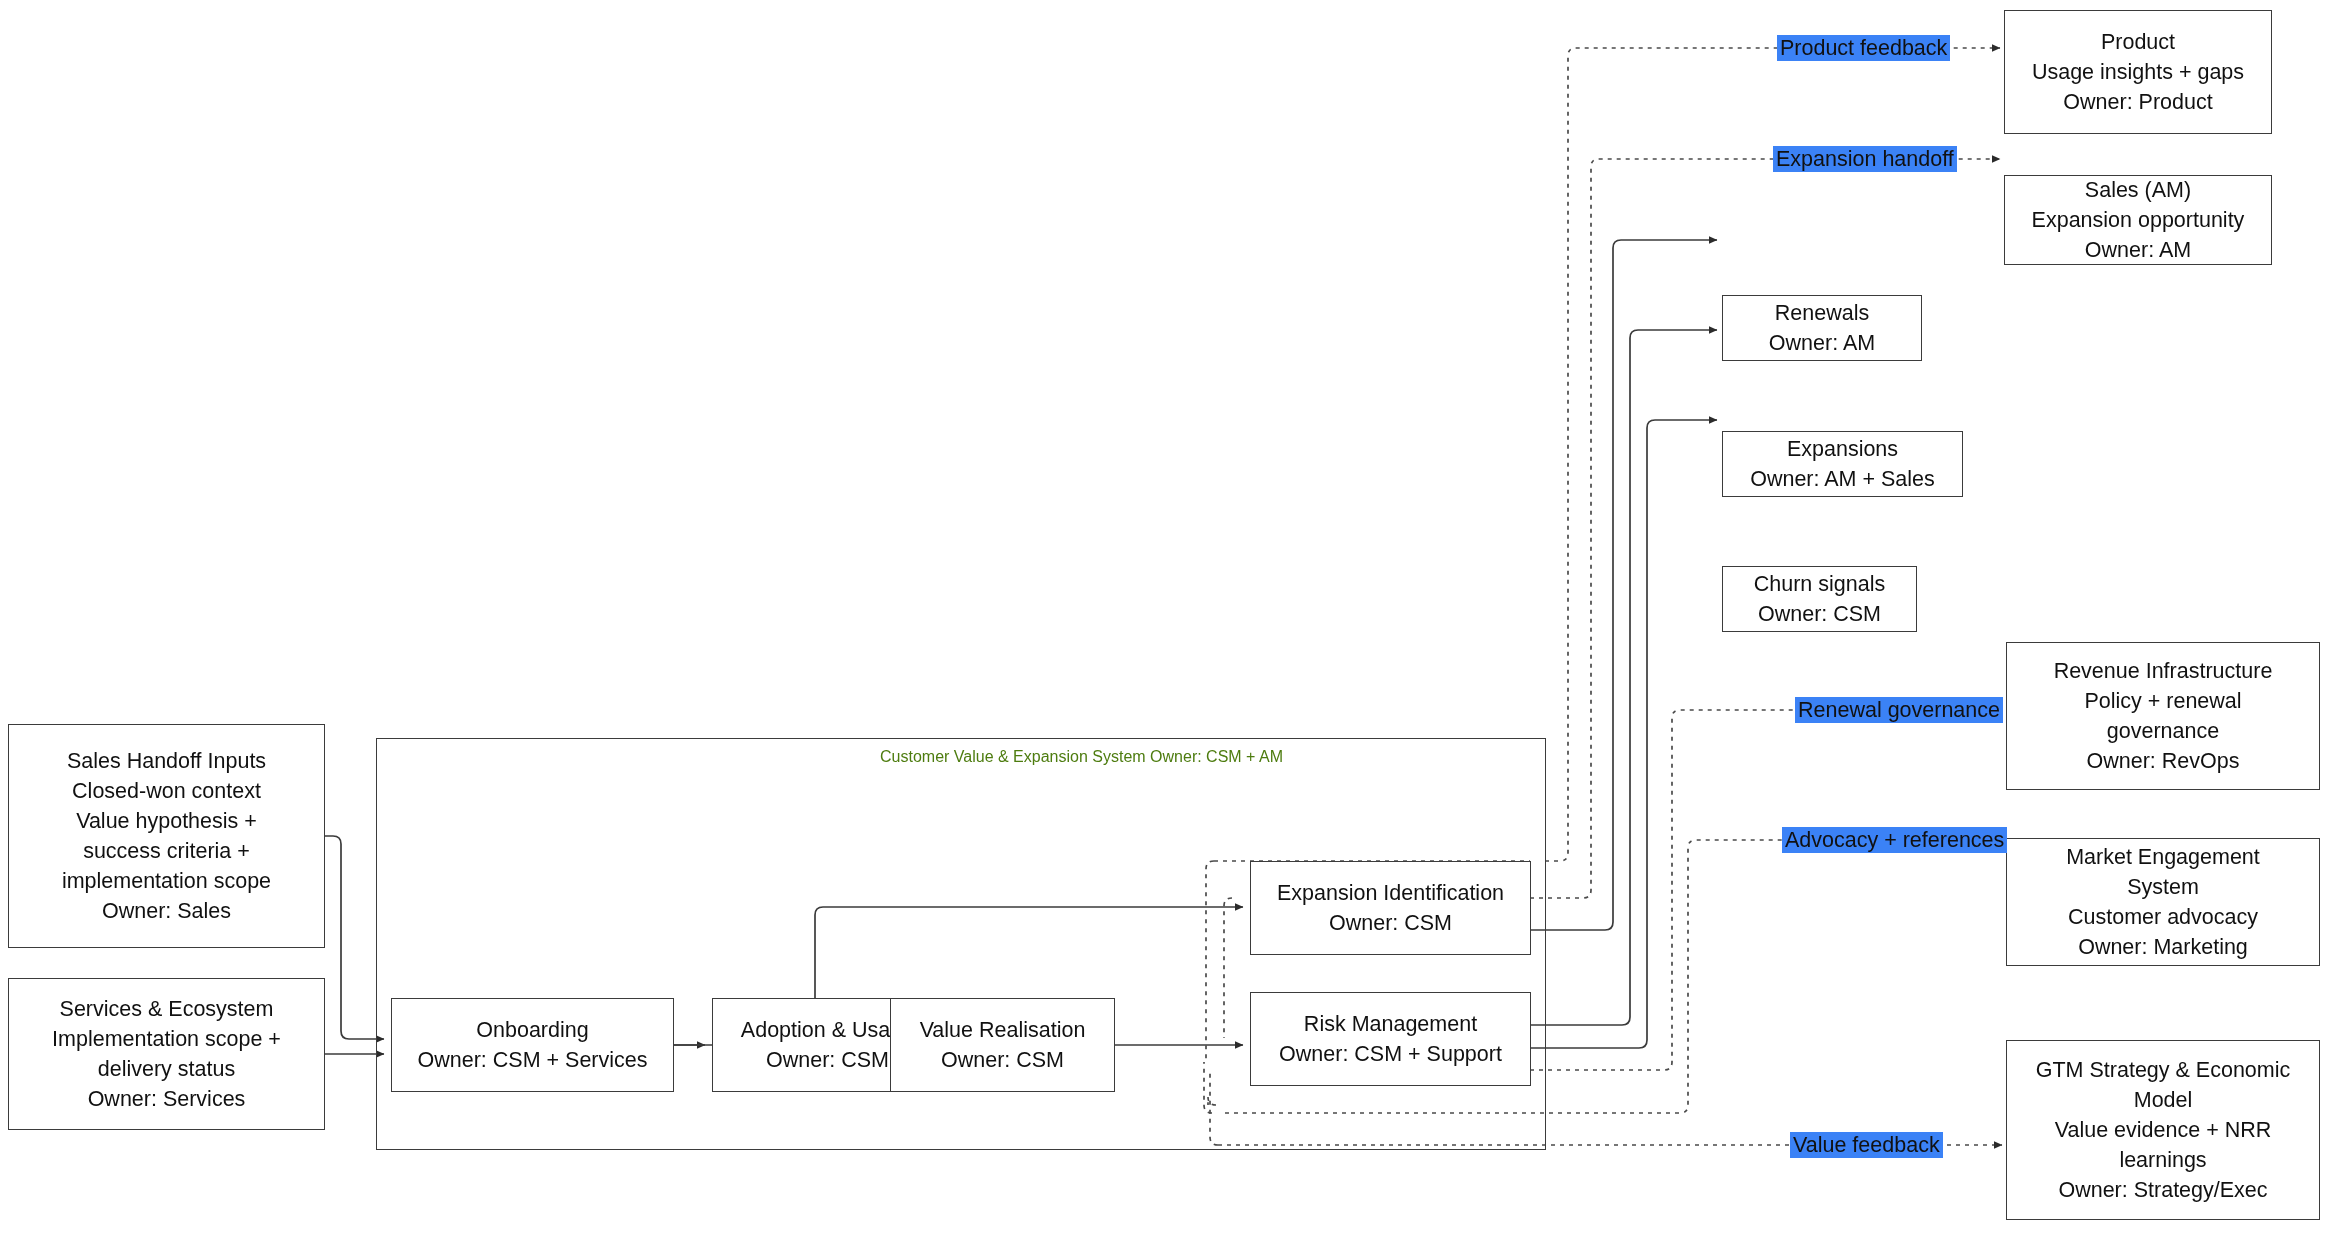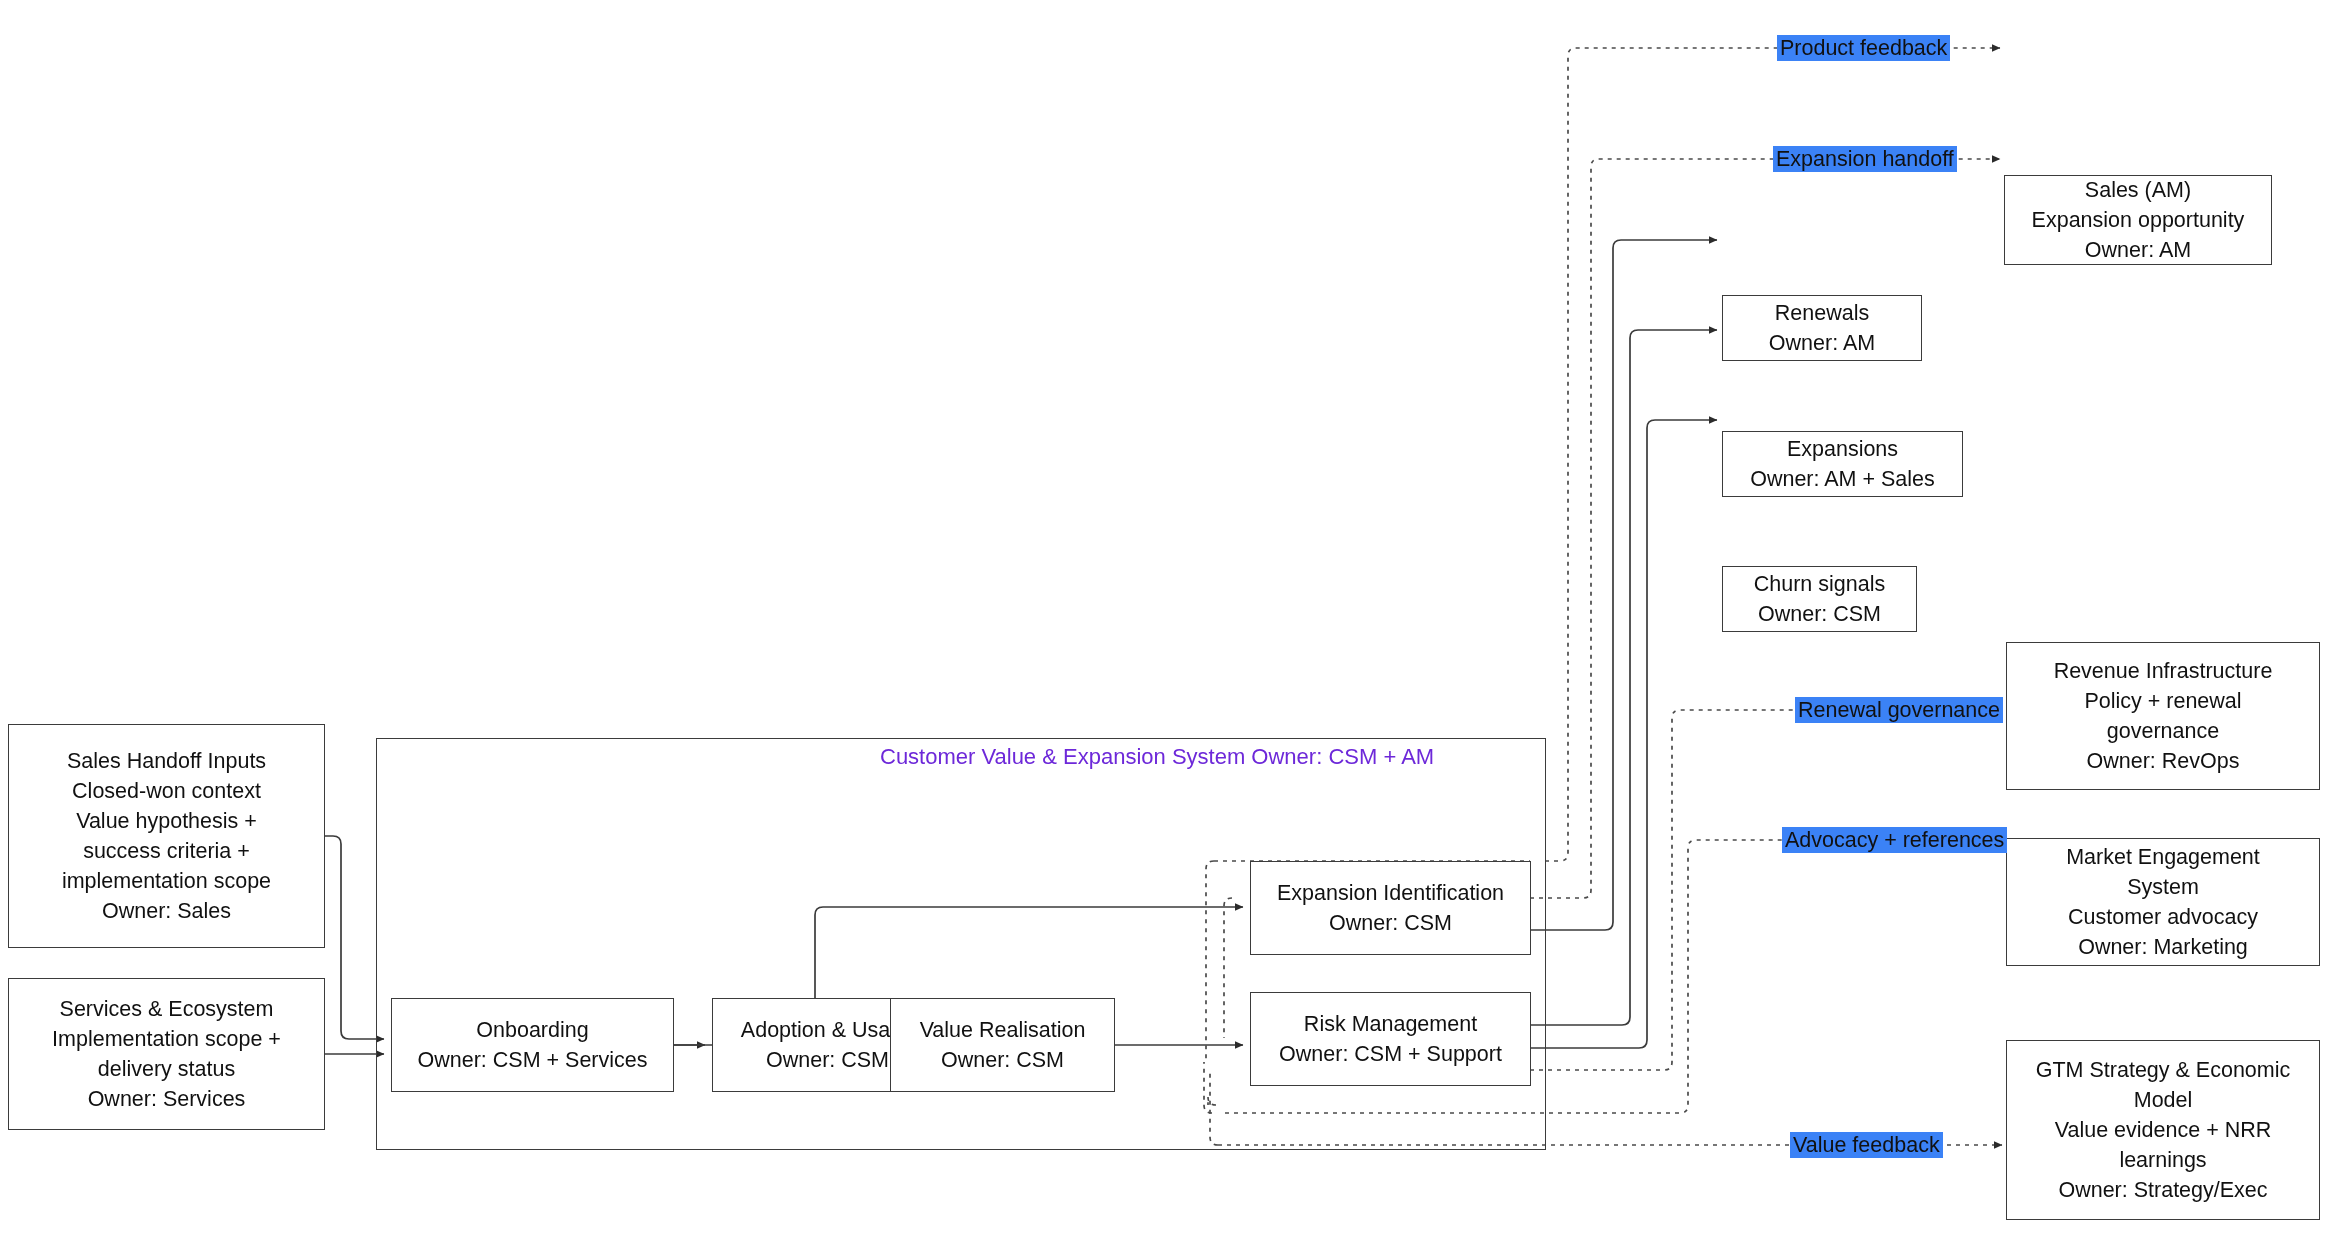--- a/index.html
+++ b/index.html
@@ -41,22 +41,22 @@
   .container-node {
     position: absolute;
     box-sizing: border-box;
     border: 1.7px solid #3b3b3b;
     background: transparent;
     z-index: 1;
   }
   .container-title {
     position: absolute;
     text-align: center;
-    color: #6d28d9;
-    font-size: 22px;
+    color: #4d7c0f;
+    font-size: 16px;
     line-height: 30px;
     z-index: 2;
     white-space: nowrap;
   }
   .edge-label {
     position: absolute;
     background: #3b82f6;
     color: #111111;
     font-size: 21.5px;
     line-height: 26px;
@@ -179,20 +179,25 @@
   <div class="node" style="left:1722px; top:431px; width:241px; height:66px;">
     <span class="ln">Expansions</span>
     <span class="ln">Owner: AM + Sales</span>
   </div>
 
   <div class="node" style="left:1722px; top:566px; width:195px; height:66px;">
     <span class="ln">Churn signals</span>
     <span class="ln">Owner: CSM</span>
   </div>
 
+  <div class="node" style="left:2004px; top:10px; width:268px; height:124px;">
+    <span class="ln">Product</span>
+    <span class="ln">Usage insights + gaps</span>
+    <span class="ln">Owner: Product</span>
+  </div>
 
   <div class="node" style="left:2004px; top:175px; width:268px; height:90px;">
     <span class="ln">Sales (AM)</span>
     <span class="ln">Expansion opportunity</span>
     <span class="ln">Owner: AM</span>
   </div>
 
   <div class="node" style="left:2006px; top:642px; width:314px; height:148px;">
     <span class="ln">Revenue Infrastructure</span>
     <span class="ln">Policy + renewal</span>

